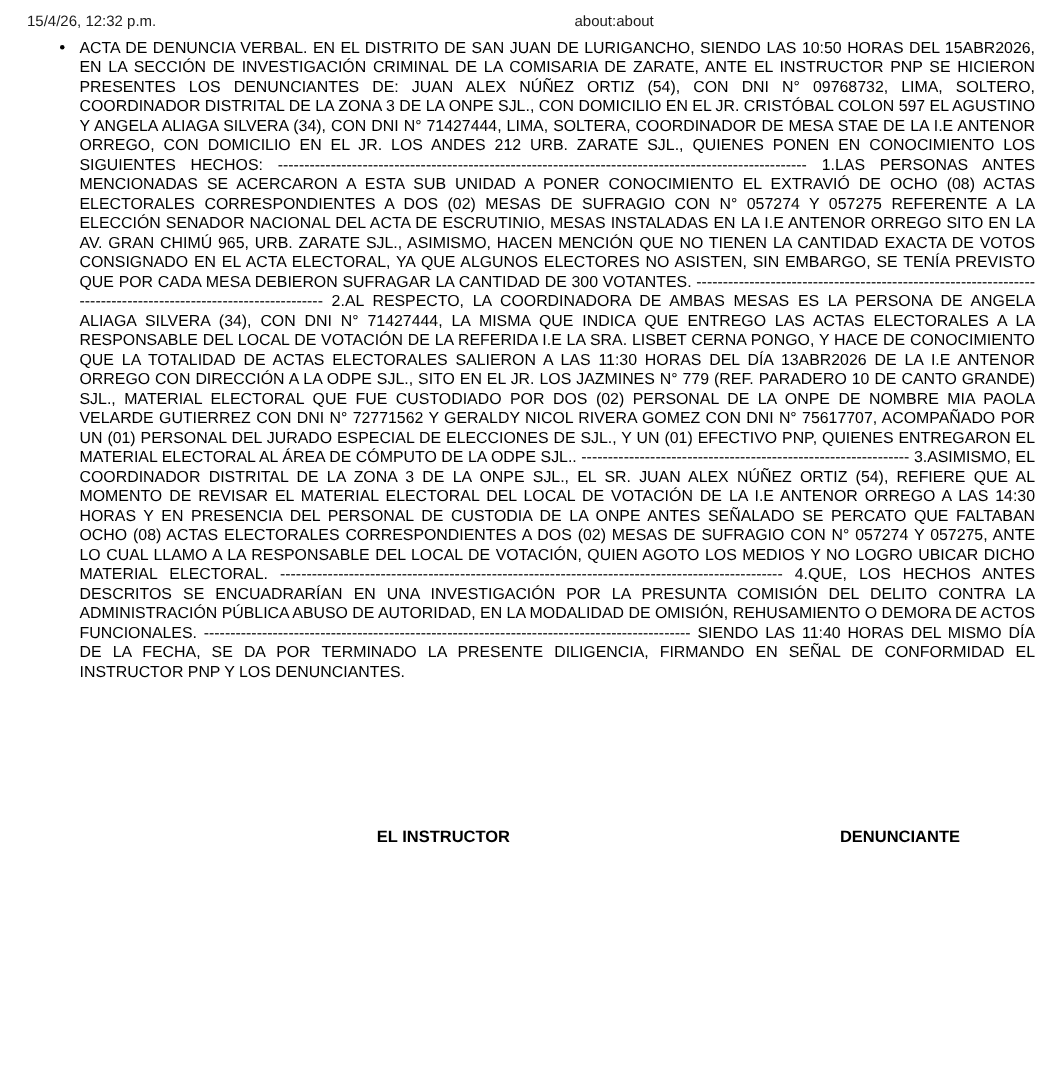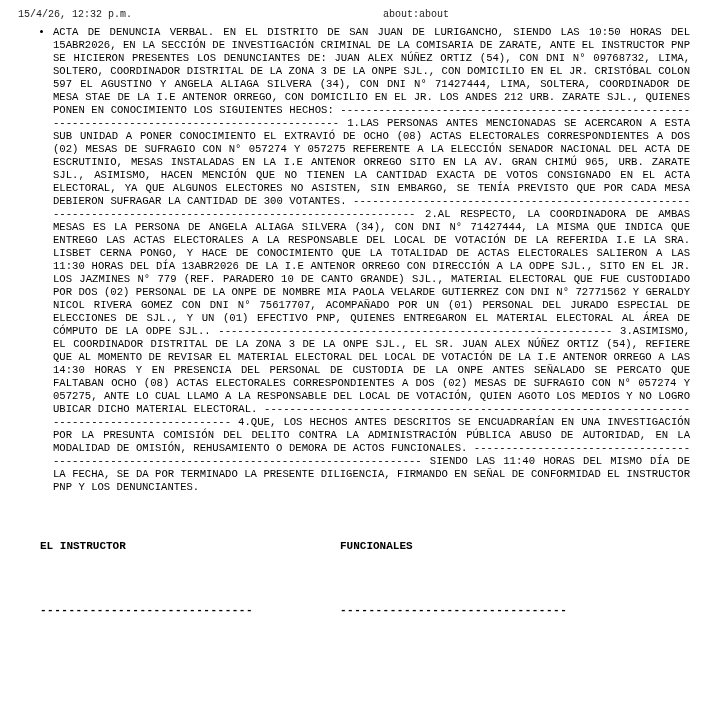--- a/index.html
+++ b/index.html
@@ -6,21 +6,21 @@
     margin: 0;
     padding: 0;
     background: #ffffff;
   }
   .page {
     position: relative;
     width: 702px;
     height: 615px;
     background: #ffffff;
     color: #000000;
-    font-family: Liberation Mono, monospace;
+    font-family: Liberation Sans, sans-serif;
     overflow: hidden;
   }
   
   .print-header-date {
     position: absolute;
     top: 9px;
     left: 18px;
     font-size: 10px;
     line-height: 12px;
     color: #1a1a1a;
@@ -52,23 +52,23 @@
   
   .signatures {
     position: absolute;
     top: 540px;
     left: 0;
     width: 702px;
     height: 140px;
   }
   .sig-col {
     position: absolute;
-    top: 0;
+    top: 12px;
     width: 300px;
-    text-align: left;
+    text-align: right;
     font-weight: bold;
     font-size: 11px;
     color: #000000;
   }
   .sig-col.left  { left: 40px; }
   .sig-col.right { left: 340px; }
   .sig-role {
     line-height: 13px;
   }
   .sig-line {
@@ -97,19 +97,19 @@
 
   <div class="signatures">
 
     <div class="sig-col left">
       <div class="sig-role">EL INSTRUCTOR</div>
       <div class="sig-line">------------------------------</div>
       <div class="sig-name">MONTEZA SOSA ,EDDER ELIAS</div>
     </div>
 
     <div class="sig-col right">
-      <div class="sig-role">FUNCIONALES</div>
+      <div class="sig-role">DENUNCIANTE</div>
       <div class="sig-line">--------------------------------</div>
       <div class="sig-name">ALIAGA SILVERA AGOTO</div>
     </div>
 
   </div>
 </div>
 
 </body></html>

